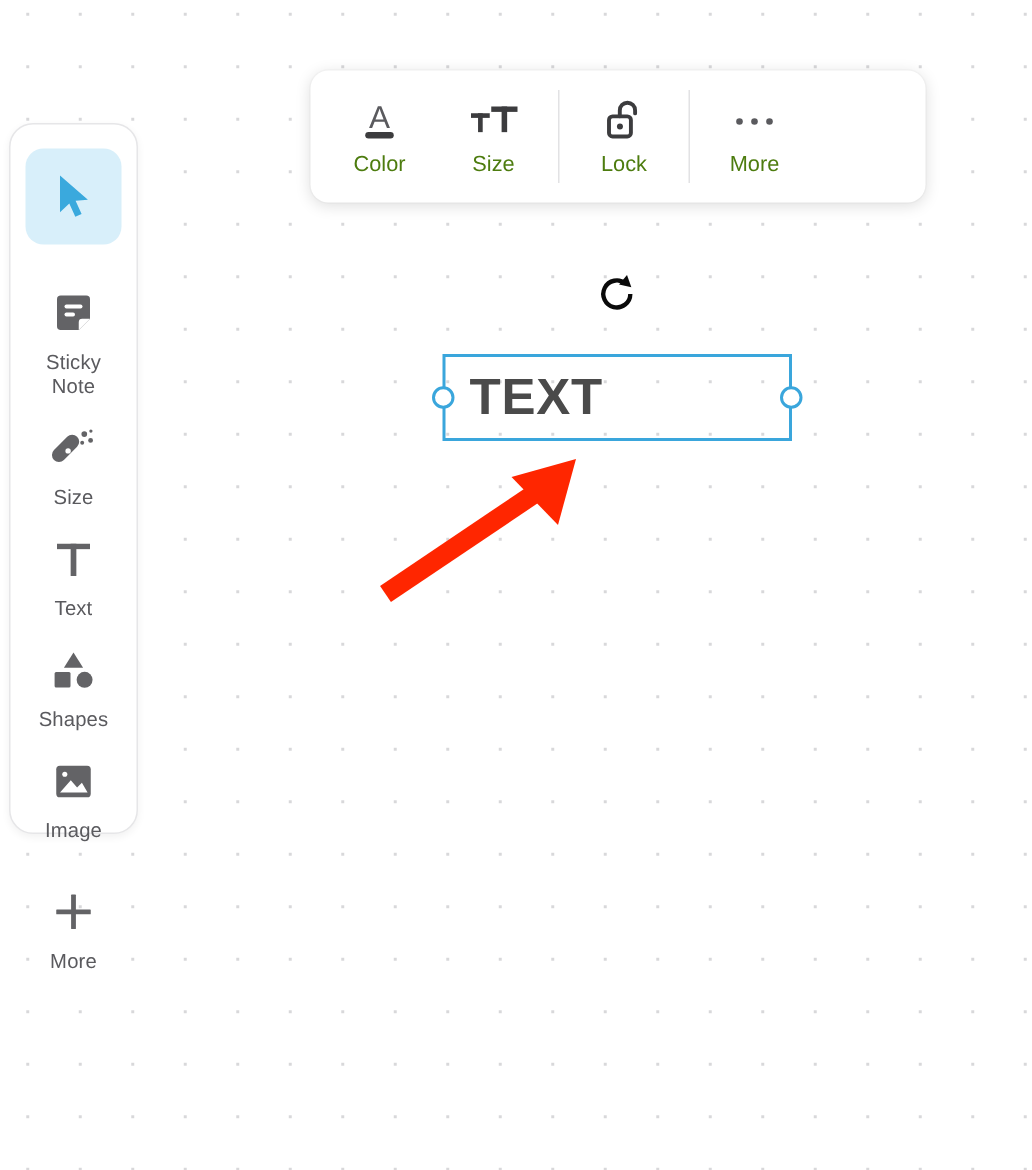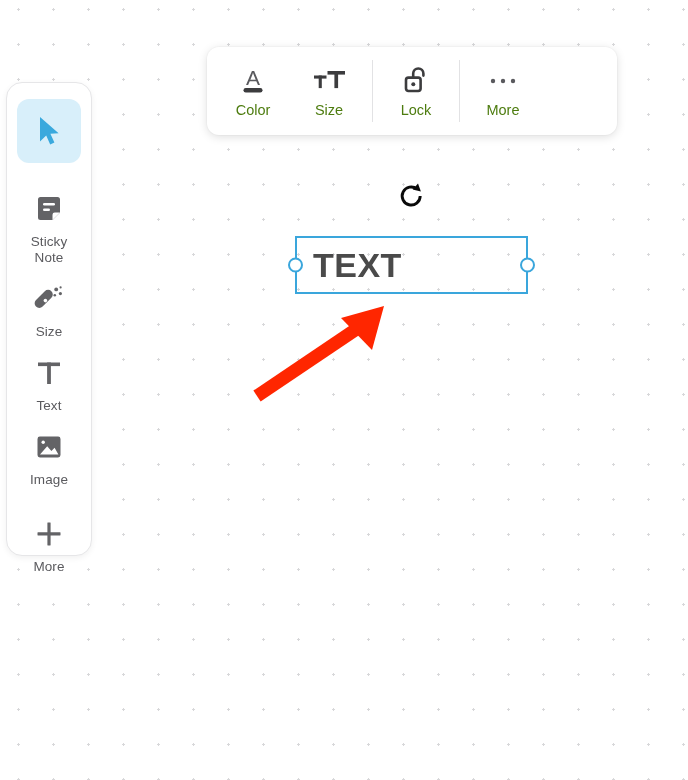--- a/index.html
+++ b/index.html
@@ -231,20 +231,30 @@
   <div class="tool">
     <div class="ticon">
       <svg class="ico" width="30" height="30" viewBox="0 0 30 30">
         <rect x="4" y="4.5" width="22" height="3.6" fill="#636366"></rect>
         <rect x="13.1" y="4.5" width="3.8" height="21.5" fill="#636366"></rect>
       </svg>
     </div>
     <div class="tlabel">Text</div>
   </div>
 
+  <div class="tool">
+    <div class="ticon">
+      <svg class="ico" width="32" height="28" viewBox="0 0 32 28">
+        <path d="M16 2 L22.4 12.2 L9.6 12.2 Z" fill="#636366"></path>
+        <rect x="3.4" y="15" width="10.6" height="10.4" rx="1" fill="#636366"></rect>
+        <circle cx="23.4" cy="20.2" r="5.3" fill="#636366"></circle>
+      </svg>
+    </div>
+    <div class="tlabel">Shapes</div>
+  </div>
 
   <div class="tool">
     <div class="ticon">
       <svg class="ico" width="30" height="30" viewBox="0 0 30 30">
         <rect x="3.5" y="4.5" width="23" height="21" rx="2.4" fill="#636366"></rect>
         <circle cx="9.2" cy="10.2" r="1.7" fill="#ffffff"></circle>
         <path d="M6 22.4 L13.2 14.2 L17.4 19 L20.6 15.8 L24.4 22.4 Z" fill="#ffffff"></path>
       </svg>
     </div>
     <div class="tlabel">Image</div>

